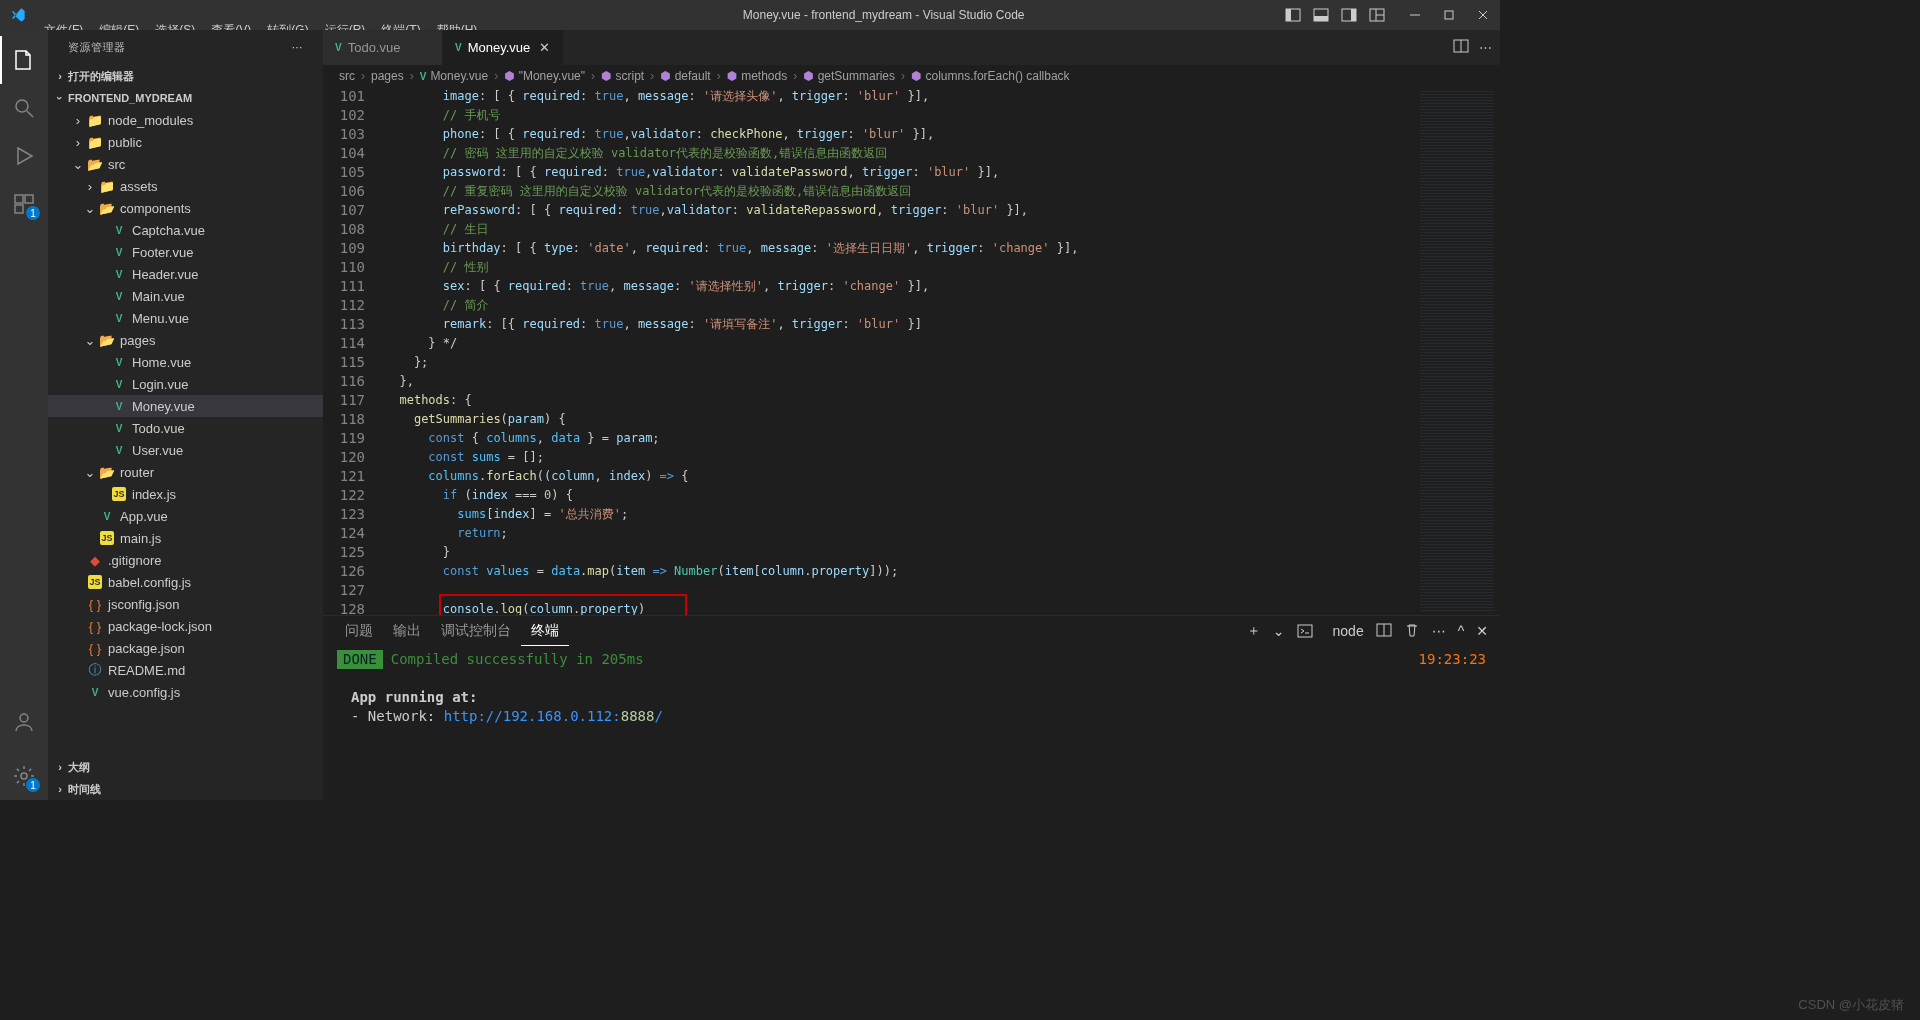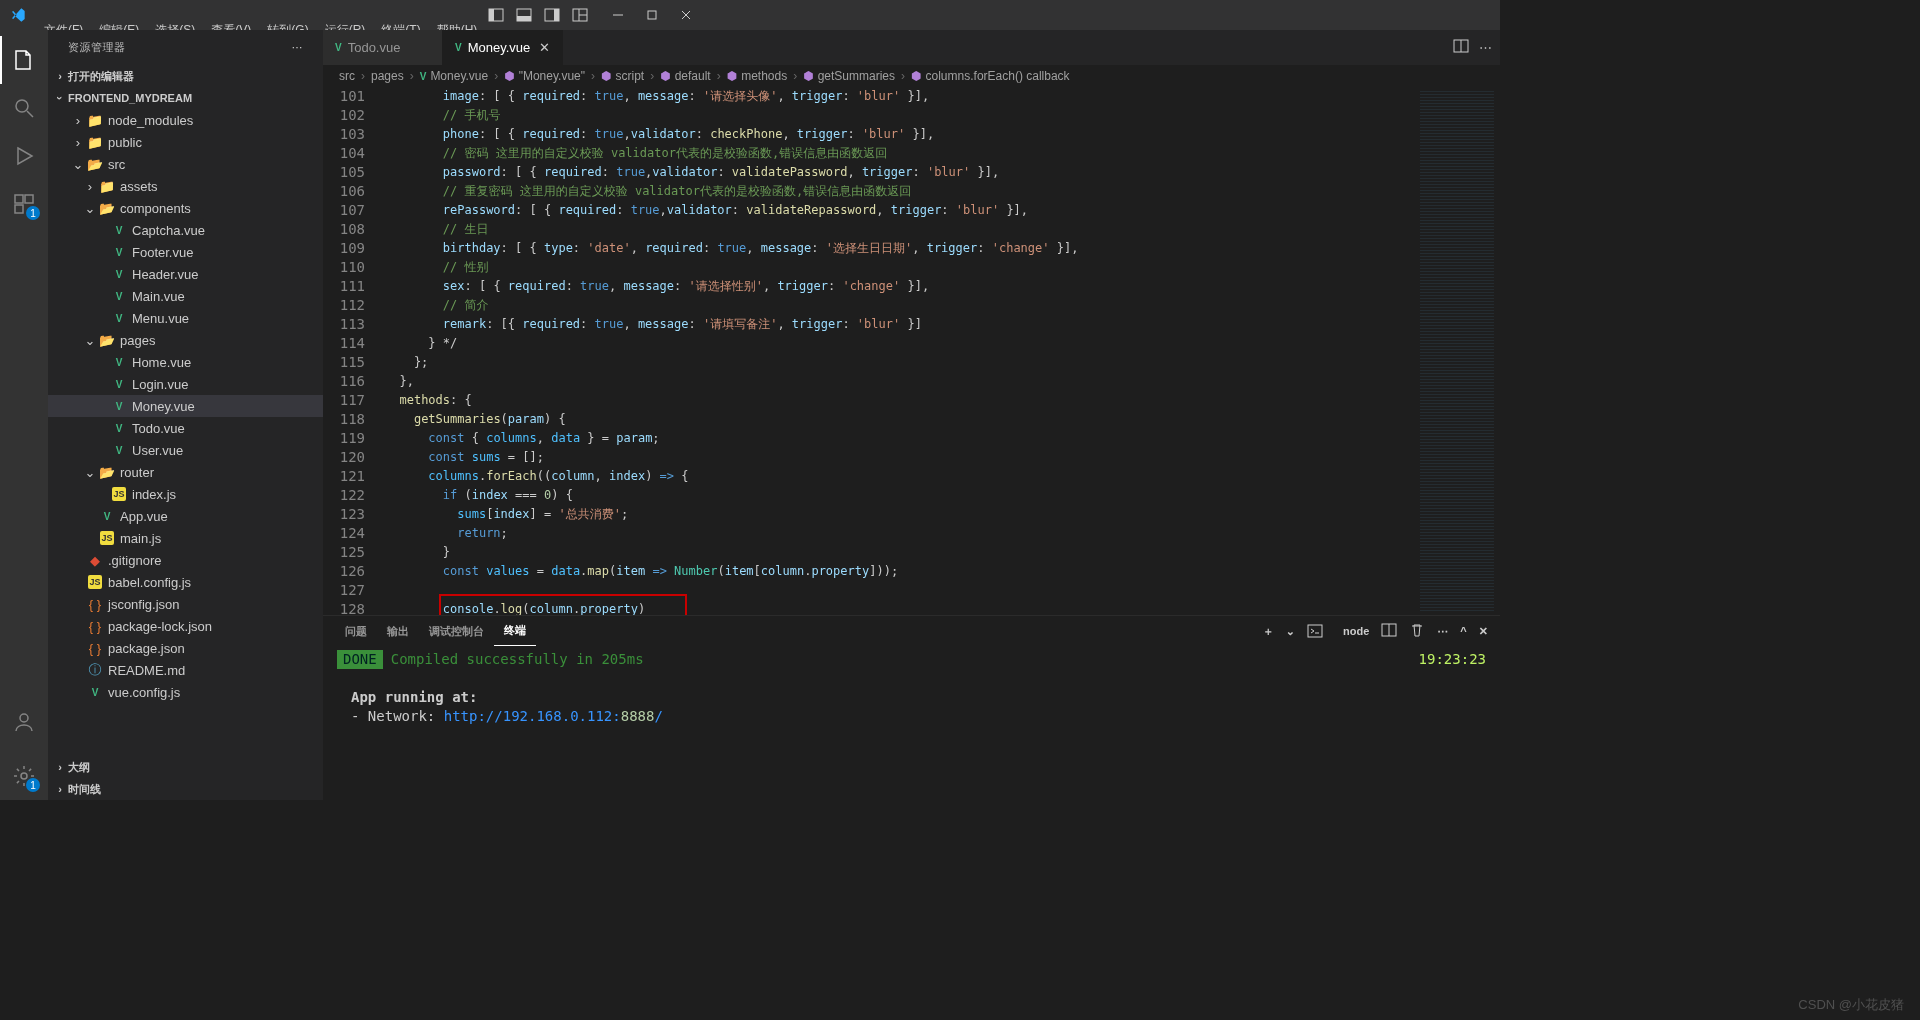--- a/index.html
+++ b/index.html
@@ -70,29 +70,29 @@
 .tok-com { color: #6a9955; }
 .tok-prop { color: #9cdcfe; }
 .tok-type { color: #4ec9b0; }
 .tok-const { color: #4fc1ff; }
 .hl-box { position: absolute; border: 2px solid #c80000; }
 .minimap { width: 86px; background: #1e1e1e; position: relative; }
 .minimap .mm { position: absolute; inset: 4px 6px 4px 6px; background: repeating-linear-gradient(#2a3a44 0 1px, transparent 1px 3px); opacity: 0.5; }
 
 
 .panel { height: 185px; border-top: 1px solid #2b2b2b; display: flex; flex-direction: column; background: #1e1e1e; }
-.panel-tabs { height: 30px; display: flex; align-items: center; padding: 0 12px; font-size: 11px; color: #969696; font-weight: bold; }
+.panel-tabs { height: 30px; display: flex; align-items: center; padding: 0 12px; font-size: 14px; color: #969696; }
 .panel-tab { padding: 0 10px; height: 30px; display: flex; align-items: center; }
 .panel-tab.active { color: #ffffff; border-bottom: 1px solid #fff; }
 .panel-actions { margin-left: auto; display: flex; align-items: center; gap: 12px; color: #ccc; }
 .panel-body { flex: 1; font-family: Consolas, monospace; font-size: 14px; line-height: 19px; padding: 4px 14px; overflow: hidden; }
 .done-tag { background: #3a8f3a; color: #022; padding: 0 6px; margin-right: 8px; }
 .term-green { color: #3a8f3a; }
 .term-link { color: #3794ff; }
-.clock { margin-left: auto; color: #bef264; }
+.clock { margin-left: auto; color: #f97316; }
 
 
 .watermark { position: absolute; right: 16px; bottom: 6px; font-size: 13px; color: #6a6a6a; opacity: 0.65; }
 
 svg.icon { width: 24px; height: 24px; fill: currentColor; }
 svg.icon-sm { width: 16px; height: 16px; fill: currentColor; }
 </style>
 </head>
 <body>
 
@@ -105,20 +105,21 @@
     <div class="menu" id="menu">
         <div class="menu-item">文件(F)</div>
         <div class="menu-item">编辑(E)</div>
         <div class="menu-item">选择(S)</div>
         <div class="menu-item">查看(V)</div>
         <div class="menu-item">转到(G)</div>
         <div class="menu-item">运行(R)</div>
         <div class="menu-item">终端(T)</div>
         <div class="menu-item">帮助(H)</div>
       </div>
+    <div class="title">Money.vue - frontend_mydream - Visual Studio Code</div>
     <div class="layout-icons">
       <div class="li">
           <svg class="icon-sm" viewBox="0 0 16 16">
             <rect x="1" y="2" width="14" height="12" fill="none" stroke="#ccc"></rect>
             <rect x="1" y="2" width="5" height="12" fill="#ccc"></rect>
           </svg>
         </div>
       <div class="li">
           <svg class="icon-sm" viewBox="0 0 16 16">
             <rect x="1" y="2" width="14" height="12" fill="none" stroke="#ccc"></rect>

